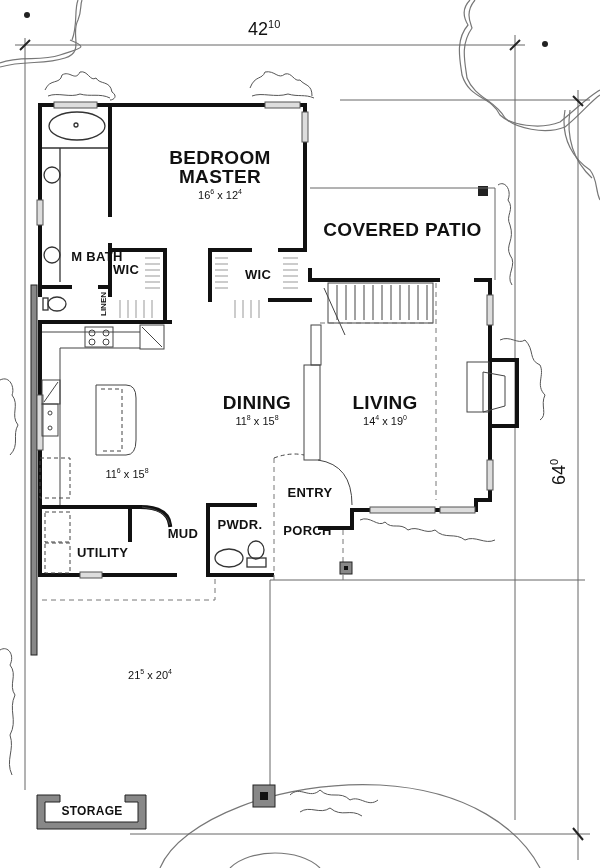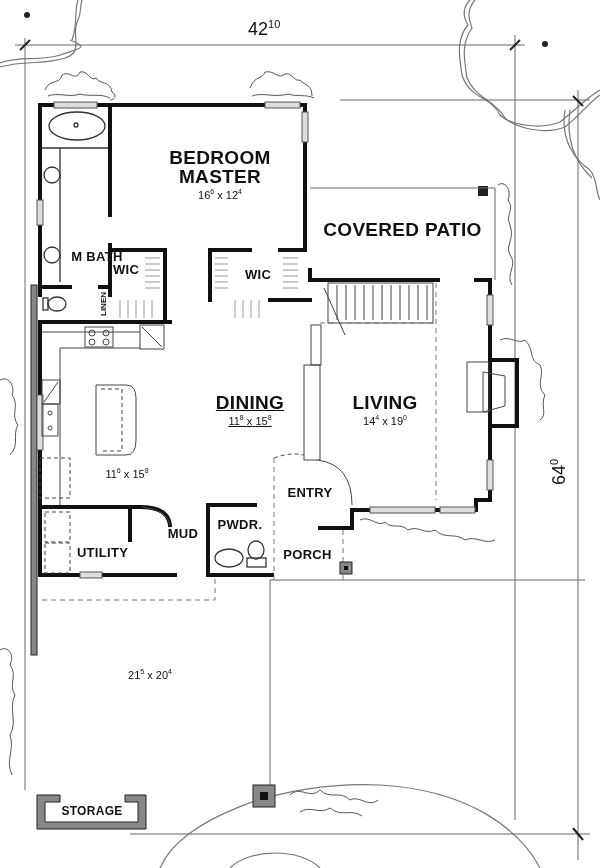--- a/index.html
+++ b/index.html
@@ -254,21 +254,21 @@
 </div>
 
 <div class="lbl small" style="left:236px; top:268px; width:44px;">
   <span class="name">WIC</span>
 </div>
 
 <div class="lbl" style="left:97px; top:292px; width:14px; height:26px;">
   <span style="display:block; font-size:8px; font-weight:bold; transform: rotate(-90deg); transform-origin: center; margin-top:8px; margin-left:-8px; width:30px;">LINEN</span>
 </div>
 
-<div class="lbl" style="left:205px; top:393px; width:90px;text-decoration:underline;">
+<div class="lbl" style="left:212px; top:393px; width:90px;">
   <span class="name">DINING</span>
   <span class="dim"><span>11</span><sup>8</sup> <span>x</span> <span>15</span><sup>8</sup></span>
 </div>
 
 <div class="lbl" style="left:340px; top:393px; width:90px;">
   <span class="name">LIVING</span>
   <span class="dim"><span>14</span><sup>4</sup> <span>x</span> <span>19</span><sup>0</sup></span>
 </div>
 
 <div class="lbl" style="left:72px; top:465px; width:110px;">
@@ -284,21 +284,21 @@
 </div>
 
 <div class="lbl small" style="left:160px; top:527px; width:46px;">
   <span class="name">MUD</span>
 </div>
 
 <div class="lbl small" style="left:210px; top:518px; width:60px;">
   <span class="name">PWDR.</span>
 </div>
 
-<div class="lbl small" style="left:275px; top:548px; width:65px;">
+<div class="lbl small" style="left:275px; top:524px; width:65px;">
   <span class="name">PORCH</span>
 </div>
 
 <div class="lbl" style="left:90px; top:666px; width:120px;">
   <span class="dim"><span>21</span><sup>5</sup> <span>x</span> <span>20</span><sup>4</sup></span>
 </div>
 
 <div class="lbl small" style="left:48px; top:805px; width:88px;">
   <span class="name" style="font-size:12px;">STORAGE</span>
 </div>

